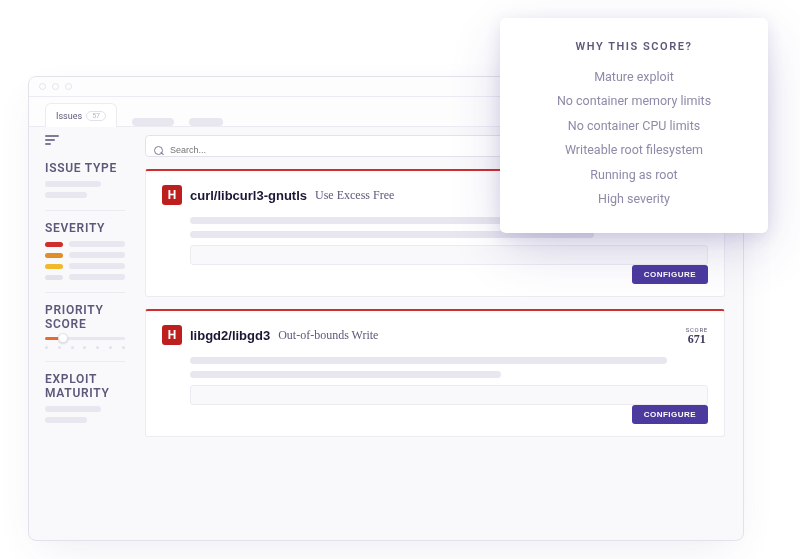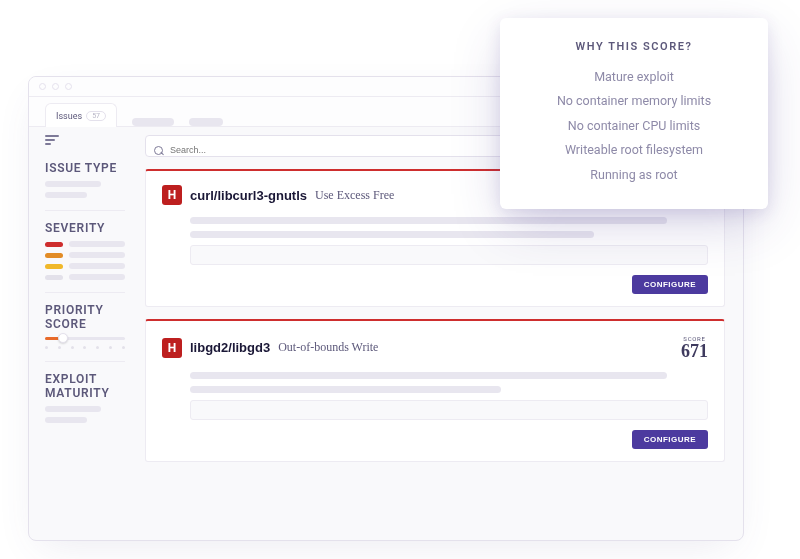--- a/index.html
+++ b/index.html
@@ -127,26 +127,26 @@
   .sev-badge{
     width:20px;height:20px;border-radius:3px;background:var(--red);
     color:#fff;font-weight:700;font-size:12px;
     display:flex;align-items:center;justify-content:center;
     flex:0 0 20px;
   }
   .pkg{font-size:13px;font-weight:700;color:#1A1736;font-family:Liberation Sans, sans-serif;}
   .vuln{font-size:12px;color:var(--text);font-family:Georgia,"Times New Roman",serif;}
   .score-box{margin-left:auto;text-align:center;color:var(--text);}
   .score-box .lbl{font-size:6px;letter-spacing:0.12em;}
-  .score-box .val{font-size:18px;font-weight:600;color:#3E3A5E;font-family:Georgia,"Times New Roman",serif;line-height:1;}
+  .score-box .val{font-size:12px;font-weight:600;color:#3E3A5E;font-family:Georgia,"Times New Roman",serif;line-height:1;}
   .skel-group{margin:0 0 0 28px;}
   .skel{height:7px;background:var(--grey-pill);border-radius:4px;margin-bottom:7px;}
   .skel.w1{width:92%;} .skel.w2{width:78%;} .skel.w3{width:60%;}
   .skel-block{height:20px;background:var(--near-white);border:1px solid var(--border-light);border-radius:3px;margin-top:4px;}
-  .card-foot{display:flex;justify-content:flex-end;margin-top:10px;}
+  .card-foot{display:flex;justify-content:flex-end;margin-top:0;}
   .cfg-btn{
     background:var(--purple);color:#fff;font-size:8px;font-weight:600;
     letter-spacing:0.06em;padding:5px 12px;border-radius:3px;border:0;
   }
 
   
   .popover{
     position:absolute;
     right:32px;top:18px;
     width:268px;
@@ -281,14 +281,15 @@
 </div>
 
 <div class="popover">
   <h4>WHY THIS SCORE?</h4>
   <ul>
     <li>Mature exploit</li>
     <li>No container memory limits</li>
     <li>No container CPU limits</li>
     <li>Writeable root filesystem</li>
     <li>Running as root</li>
+    <li>High severity</li>
   </ul>
 </div>
 
 </body></html>

